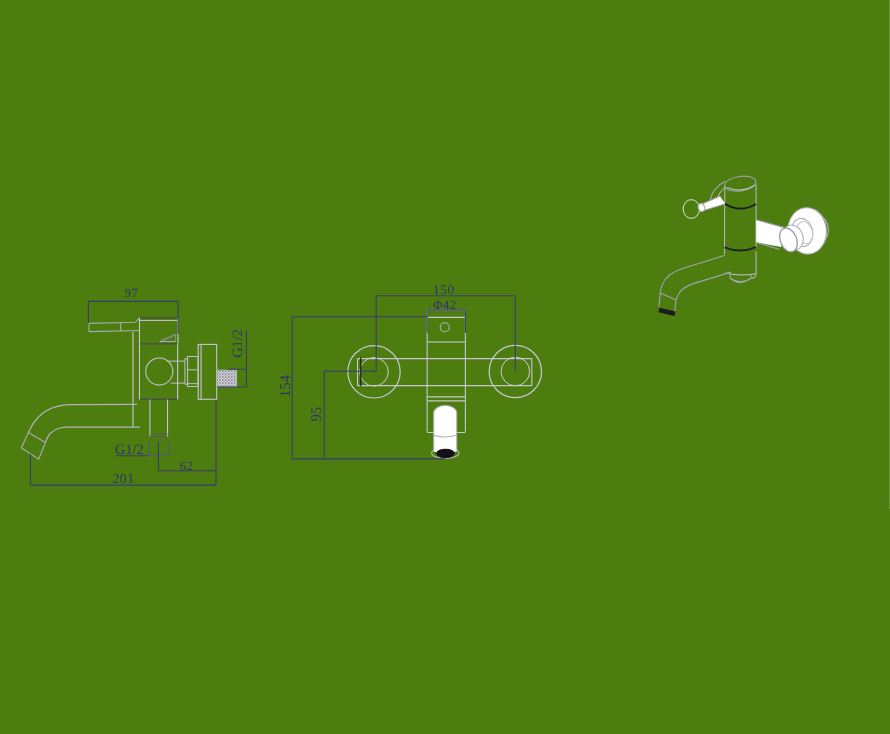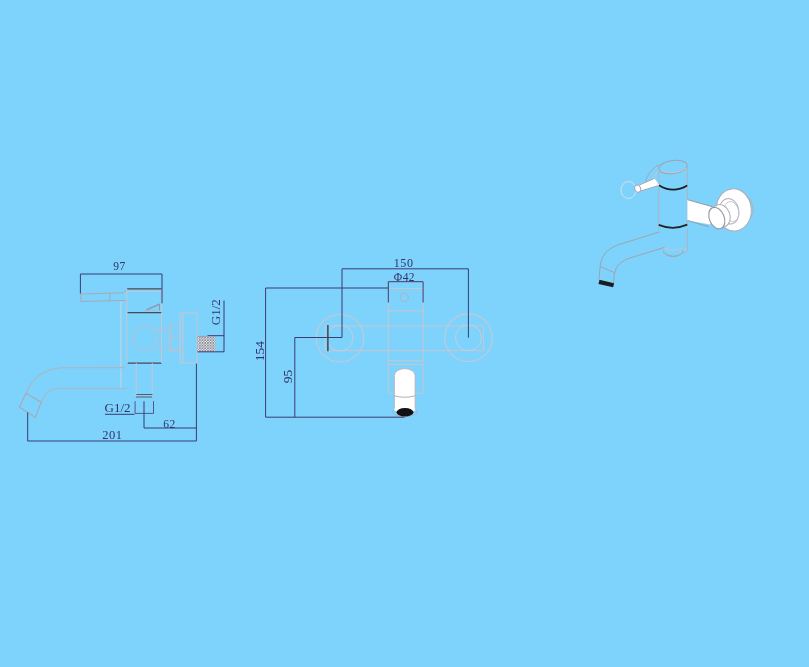--- a/index.html
+++ b/index.html
@@ -1,16 +1,16 @@
 <!DOCTYPE html>
 <html><head>
 <meta charset="utf-8">
 <style>
   html,body{margin:0;padding:0;background:#ffffff;}
-  .page{width:809px;height:667px;position:relative;background:#7dd3fc;overflow:hidden;}
+  .page{width:809px;height:667px;position:relative;background:#4d7c0f;overflow:hidden;}
   svg{position:absolute;top:0;left:0;}
   text{font-family:"Liberation Serif", serif;fill:#32326a;}
 </style>
 </head>
 <body>
 <div class="page">
 <svg width="809" height="667" viewBox="0 0 809 667">
 
 <g id="sideview">
 

